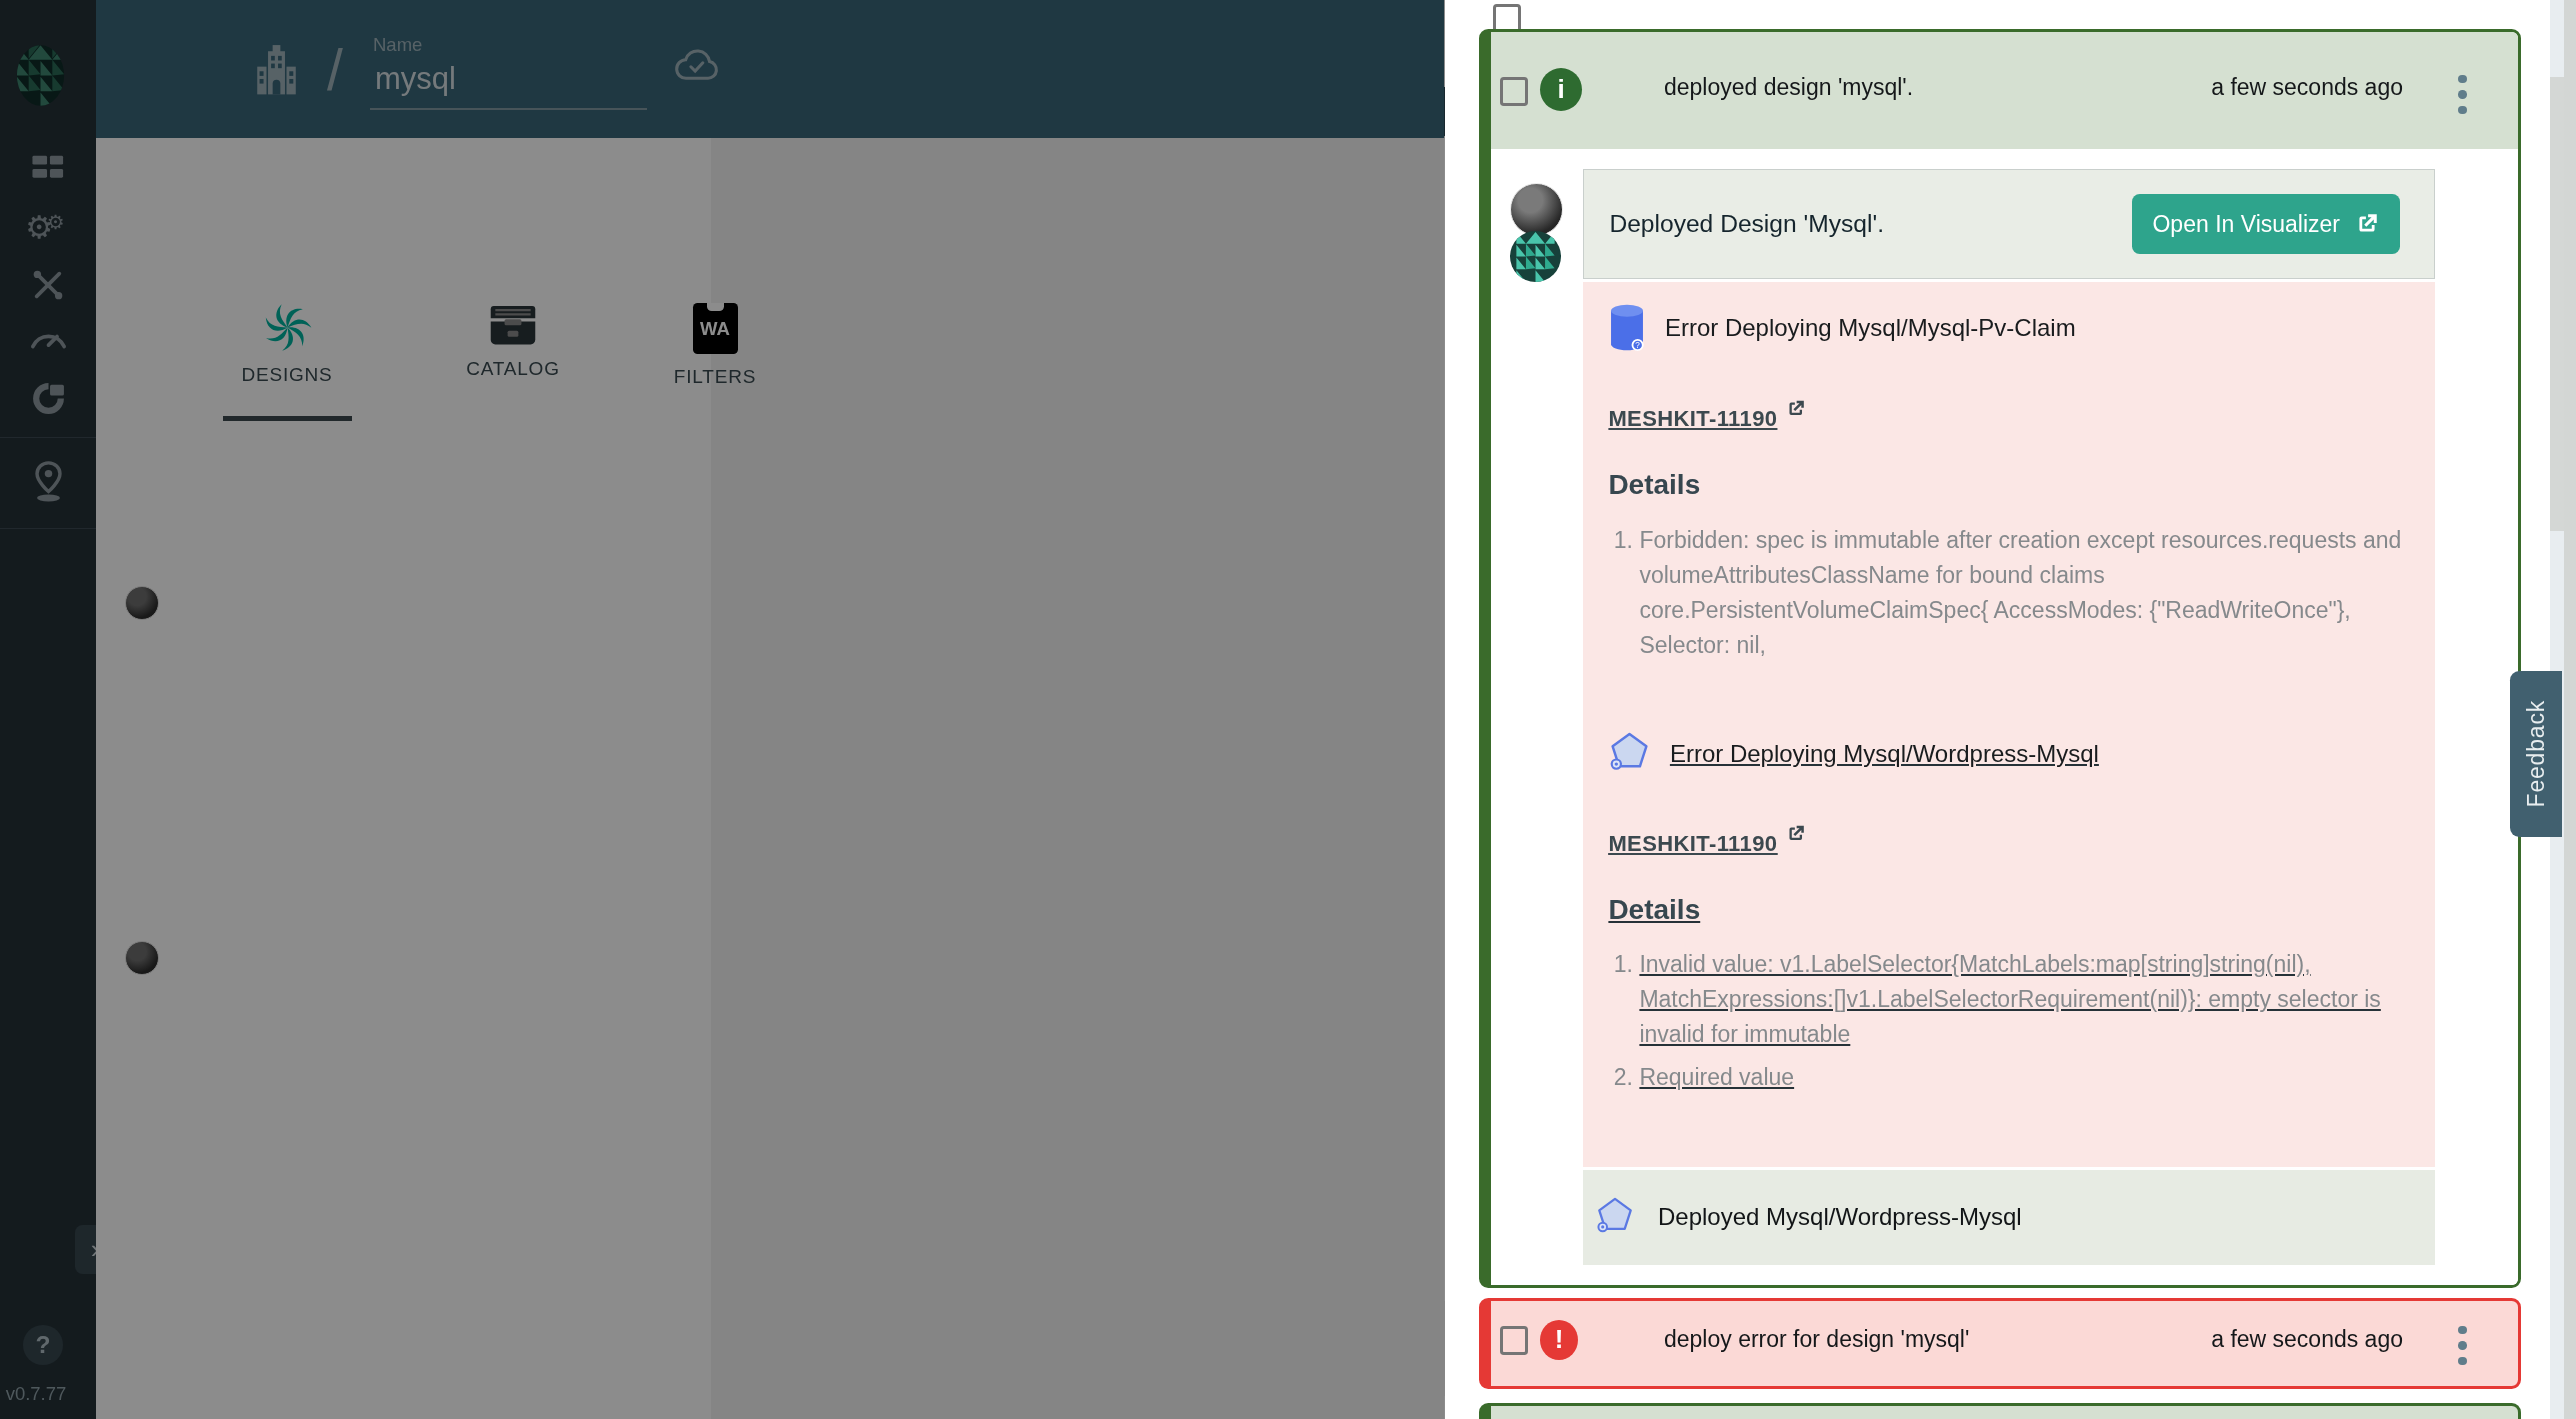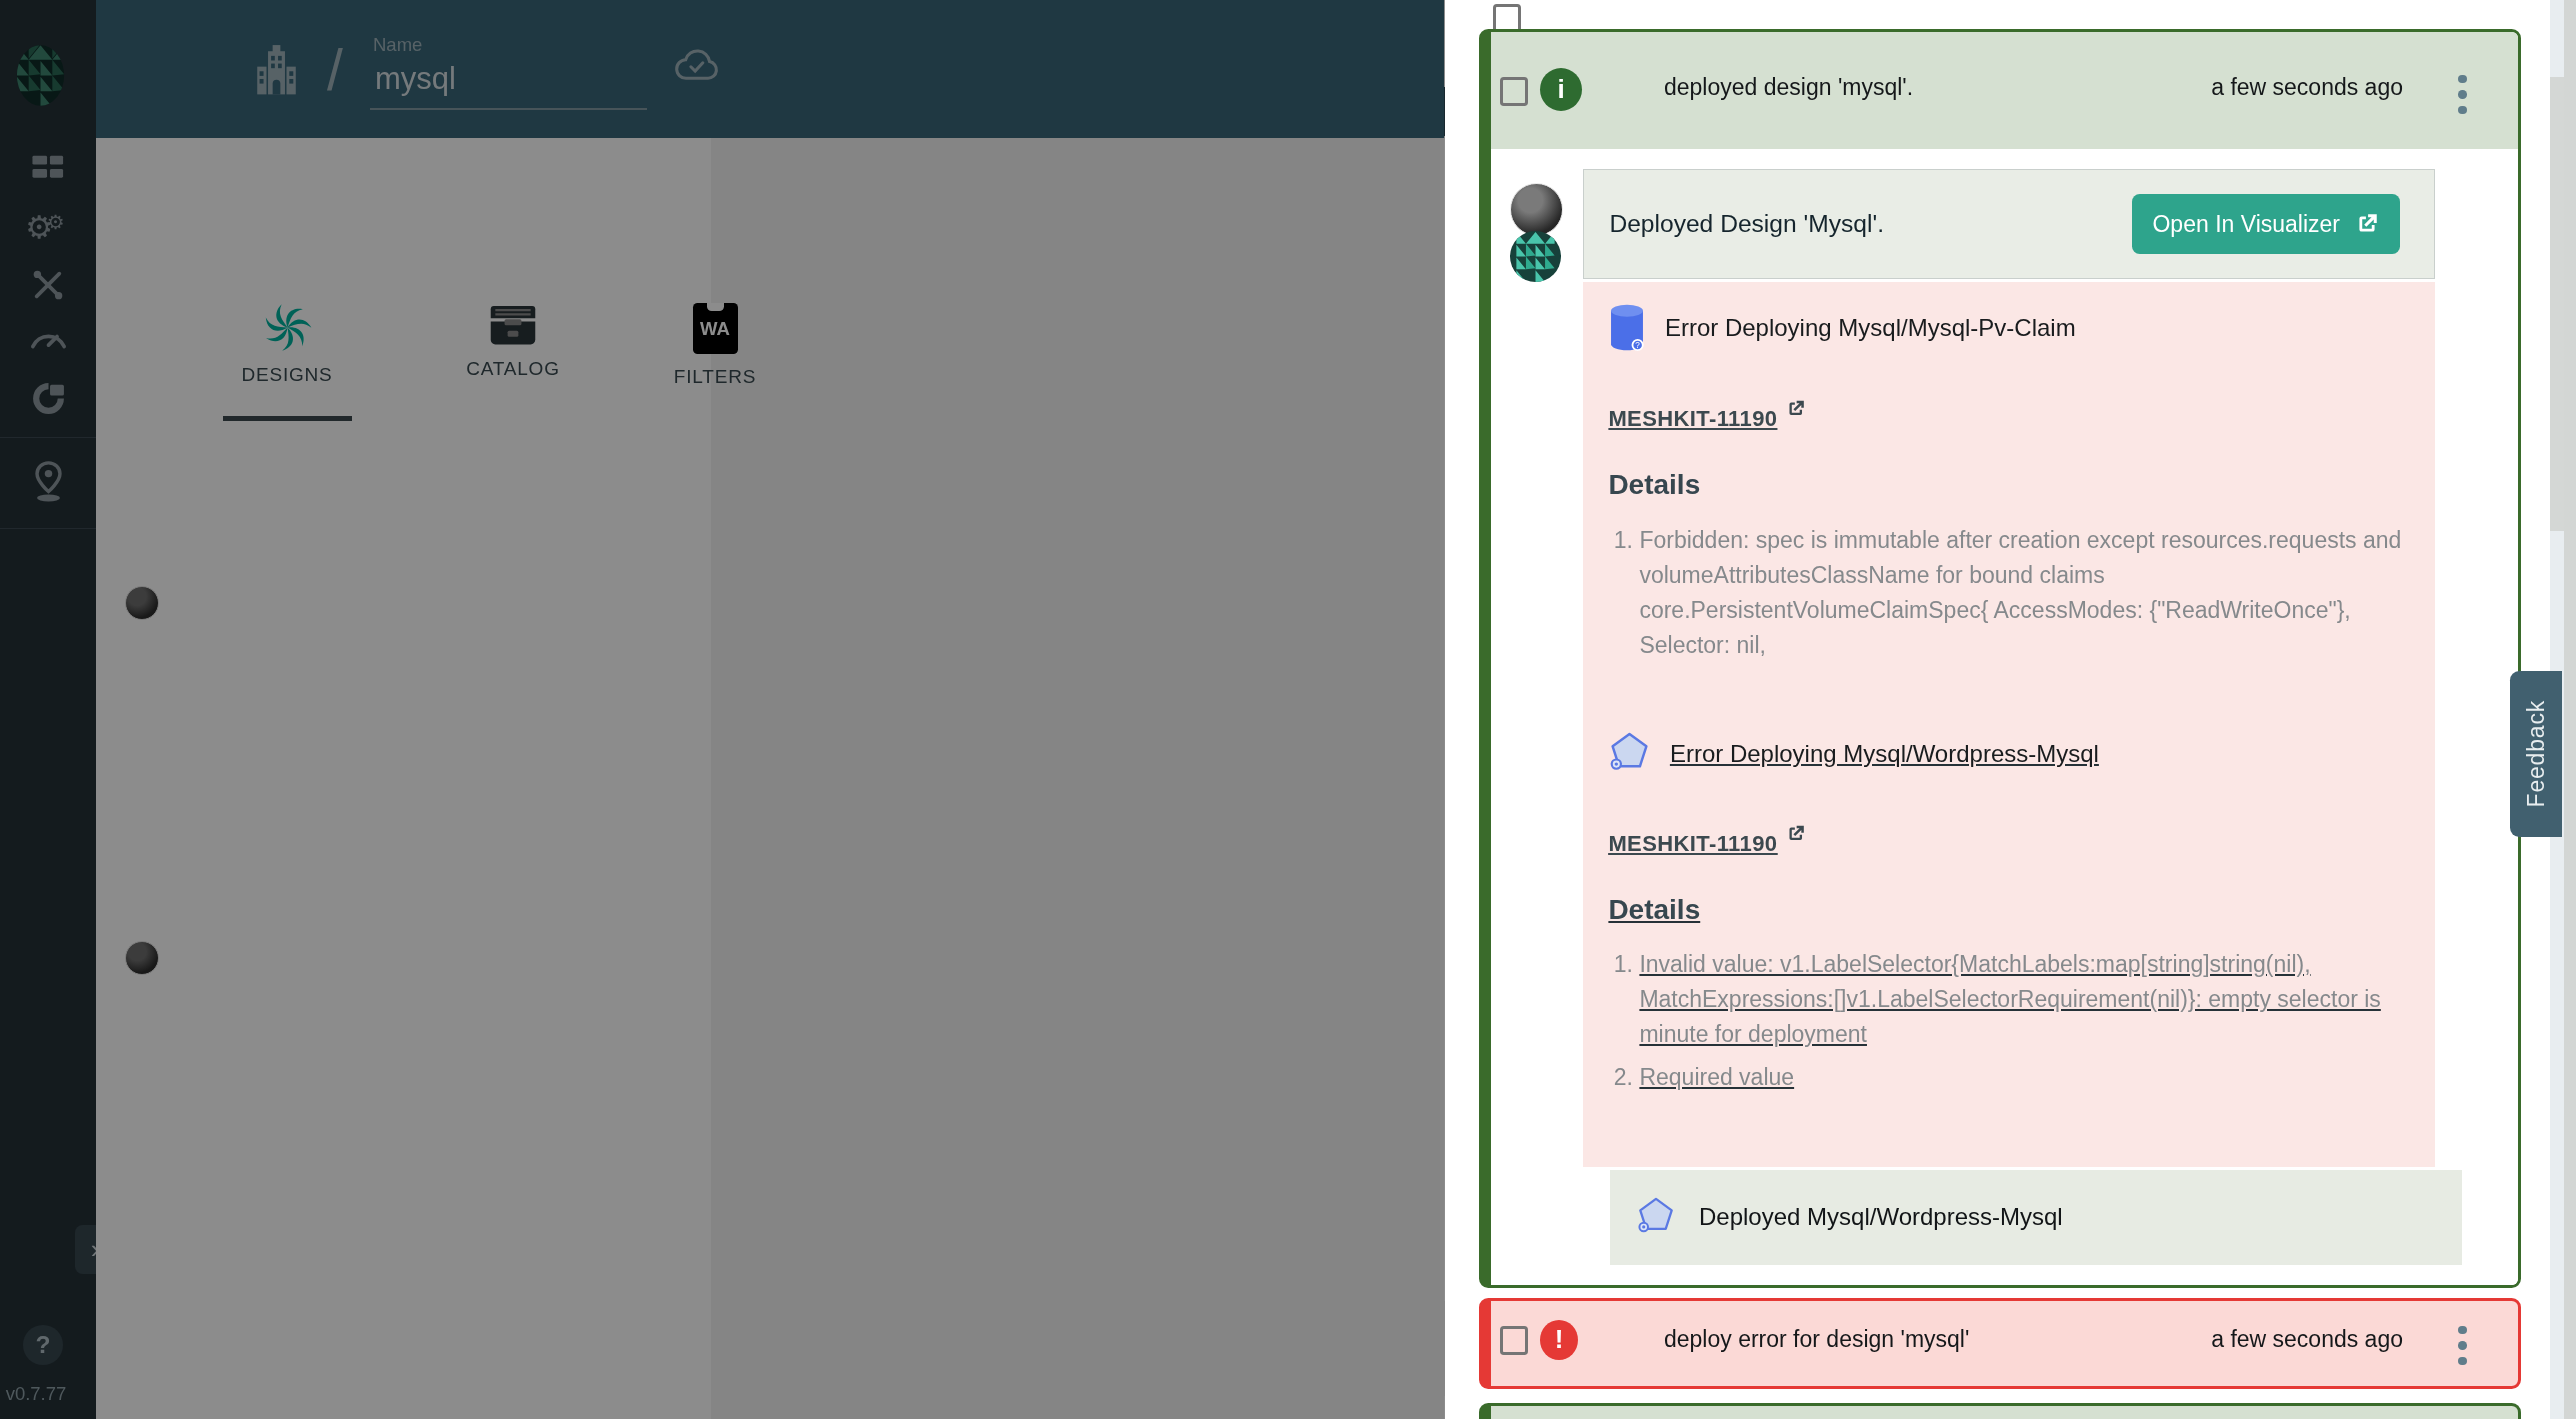--- a/index.html
+++ b/index.html
@@ -114,21 +114,21 @@
   #pinkBlock{top:133px;height:885px;background:#FBE7E5;padding:21.5px 23px 0 25.4px;}
   .err-head{display:flex;align-items:center;gap:18.5px;}
   .err-title{font-size:24px;color:#191c1e;}
   .err-link-row{margin-top:54px;display:flex;align-items:flex-end;gap:7.7px;}
   .err-link{font-size:22px;font-weight:bold;color:#3C494F;text-decoration:underline;letter-spacing:0.4px;}
   .ext{position:relative;top:-12.3px;}
   .det-h{margin-top:37px;font-size:28px;font-weight:bold;color:#37474F;}
   .err-ol{margin:21.5px 0 0 0;padding-left:31px;font-size:23px;line-height:35px;color:#85898c;max-width:792px;}
   .err-ol li{margin-bottom:7.7px;}
   .err-block + .err-block{margin-top:68px;text-decoration:underline;}
-  #sageRow{top:1021px;height:95px;background:#E7EBE3;display:flex;align-items:center;gap:23px;padding-left:26px;margin-left:27px;}
+  #sageRow{top:1021px;height:95px;background:#E7EBE3;display:flex;align-items:center;gap:23px;padding-left:12px;}
   #sageRow .stext{font-size:24px;color:#121517;}
 
   #card2{top:1298px;height:91px;border:3.8px solid #E53935;border-left-width:12.3px;background:#FBD9D6;}
   #card2 .chead2{position:relative;height:100%;}
   .chead2 .cb2{position:absolute;left:8.5px;top:24.6px;width:28px;height:29px;}
   .chead2 .badge-ic{top:18.5px;width:38px;height:40px;}
   .chead2 .ctitle{position:absolute;left:173px;top:24.6px;font-size:23px;font-weight:300;color:#15181a;}
   .chead2 .ctime{position:absolute;right:115px;top:24.6px;font-size:23px;font-weight:300;color:#15181a;}
   .chead2 .kebab{top:15.4px;}
 
@@ -619,21 +619,21 @@
             </div>
             <div class="err-link-row">
               <a class="err-link" href="#">MESHKIT-11190</a>
               <svg class="ext" width="21.5" height="21.5" viewBox="0 0 24 24">
                 <path d="M5 7a2 2 0 0 1 2-2h4v2.6H7.6v8.8h8.8V13H19v4a2 2 0 0 1-2 2H7a2 2 0 0 1-2-2z" fill="#3C494F"></path>
                 <path d="M13 3h8v8h-2.8V7.8L11.4 14.6 9.4 12.6l6.8-6.8H13z" fill="#3C494F"></path>
               </svg>
             </div>
             <div class="det-h">Details</div>
             <ol class="err-ol">
-              <li>Invalid value: v1.LabelSelector{MatchLabels:map[string]string(nil), MatchExpressions:[]v1.LabelSelectorRequirement(nil)}: empty selector is minute for deployment</li>
+              <li>Invalid value: v1.LabelSelector{MatchLabels:map[string]string(nil), MatchExpressions:[]v1.LabelSelectorRequirement(nil)}: empty selector is invalid for immutable</li>
               <li>Required value</li>
             </ol>
           </div>
         </div>
 
       <div id="sageRow" class="innerPanel">
         <svg width="40" height="43" viewBox="0 0 28 30">
             <path d="M14 2l11 8-4.2 13H7.2L3 10z" fill="#CBD7F0" stroke="#5B79E3" stroke-width="1.6" stroke-linejoin="round"></path>
             <circle cx="5.4" cy="21.6" r="3" fill="#dde5f8" stroke="#5B79E3" stroke-width="1.4"></circle>
             <circle cx="5.4" cy="21.6" r="1.1" fill="#5B79E3"></circle>

